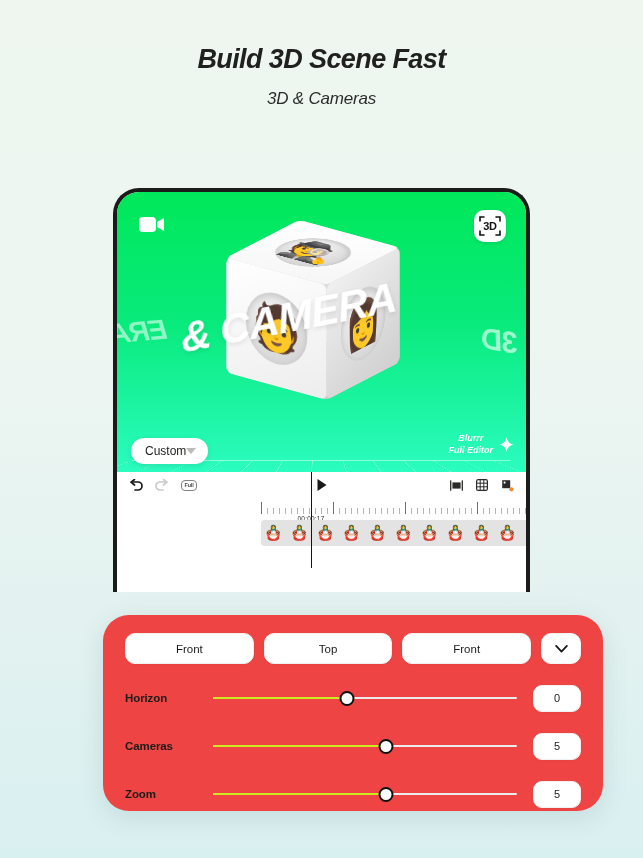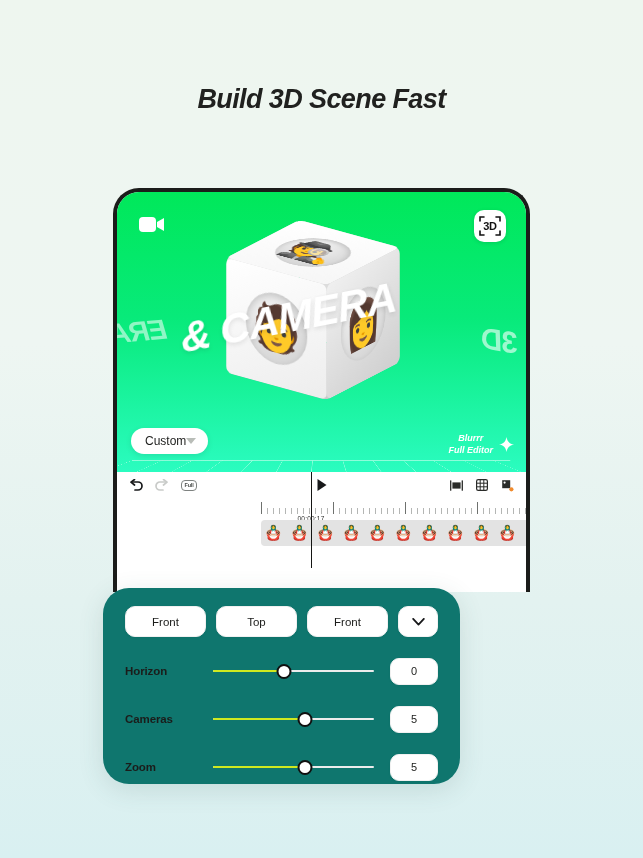--- a/index.html
+++ b/index.html
@@ -7,21 +7,21 @@
     width: 643px; height: 858px;
     font-family: "Liberation Sans", sans-serif;
     overflow: hidden;
   }
   body {
     background: linear-gradient(to bottom, #eef6ef 0%, #eef6f2 40%, #e3f2f0 70%, #d9f0f1 100%);
     position: relative;
   }
 
   
-  .header { text-align: center; padding-top: 84px; }
+  .header { text-align: center; padding-top: 44px; }
   .header-title {
     font-size: 27px; font-weight: bold; font-style: italic;
     color: #20211f; letter-spacing: -0.6px;
   }
   .header-subtitle {
     font-size: 17px; font-style: italic; color: #2c2d2b;
     margin-top: 14px; letter-spacing: -0.2px;
   }
 
   
@@ -114,21 +114,21 @@
   .hole {
     width: 76px; height: 76px; border-radius: 50%;
     background: radial-gradient(circle at 40% 32%, #f4f4f4, #d4d4d4 78%, #bdbdbd);
     display:flex; align-items:center; justify-content:center;
     box-shadow: inset 0 3px 7px rgba(0,0,0,.14);
   }
   .emoji-face { font-size: 48px; line-height: 1; }
 
   
   .custom-pill {
-    position: absolute; left: 14px; bottom: 18px;
+    position: absolute; left: 14px; bottom: 8px;
     background: #fff; border-radius: 16px;
     padding: 6px 12px 6px 14px;
     display: flex; align-items: center; 
     box-shadow: 0 2px 6px rgba(0,0,0,.10);
     justify-content: flex-end;
   }
   .custom-pill .lbl { font-size: 12px; color: #1d1e1c; font-weight: 500; }
   .tri-down {
     width: 0; height: 0; border-left: 5px solid transparent;
     border-right: 5px solid transparent; border-top: 6px solid #b9bdb8;
@@ -201,23 +201,23 @@
     display: flex; align-items: center; overflow: hidden;
   }
   .frame {
     flex: 0 0 26px; height: 26px;
     display: flex; align-items: center; justify-content: center;
     font-size: 15px;
   }
 
   
   .panel {
-    position: absolute; left: 103px; top: 588px;
-    width: 357px; height: 196px;
-    background: #0f766e; border-radius: 26px;
+    position: absolute; left: 103px; top: 615px;
+    width: 500px; height: 196px;
+    background: #ef4444; border-radius: 26px;
     box-shadow: 0 6px 26px rgba(60,90,85,.14);
     padding: 18px 22px 10px 22px;
   }
   .view-row { display: flex; align-items: center; gap: 10px; }
   .view-btn {
     flex: 1; height: 31px; border-radius: 10px;
     border: 1px solid #f0f0f0; background: #fff;
     display: flex; align-items: center; justify-content: center;
     font-size: 11.5px; color: #1b1c1a; font-weight: 500;
     box-shadow: 0 1px 3px rgba(0,0,0,.05);
@@ -256,20 +256,21 @@
     display: flex; align-items: center; justify-content: center;
     font-size: 11px; color: #1b1c1a;
     box-shadow: 0 1px 3px rgba(0,0,0,.04);
   }
 </style>
 </head>
 <body>
 
 <div class="header">
   <div class="header-title">Build 3D Scene Fast</div>
+  <div class="header-subtitle">3D &amp; Cameras</div>
 </div>
 
 <div class="phone">
   <div class="phone-inner">
 
     <div class="canvas">
       <div class="grid-floor"></div>
 
       <div class="ring-text">
         <div class="ring-word ring-back2">ERA</div>

